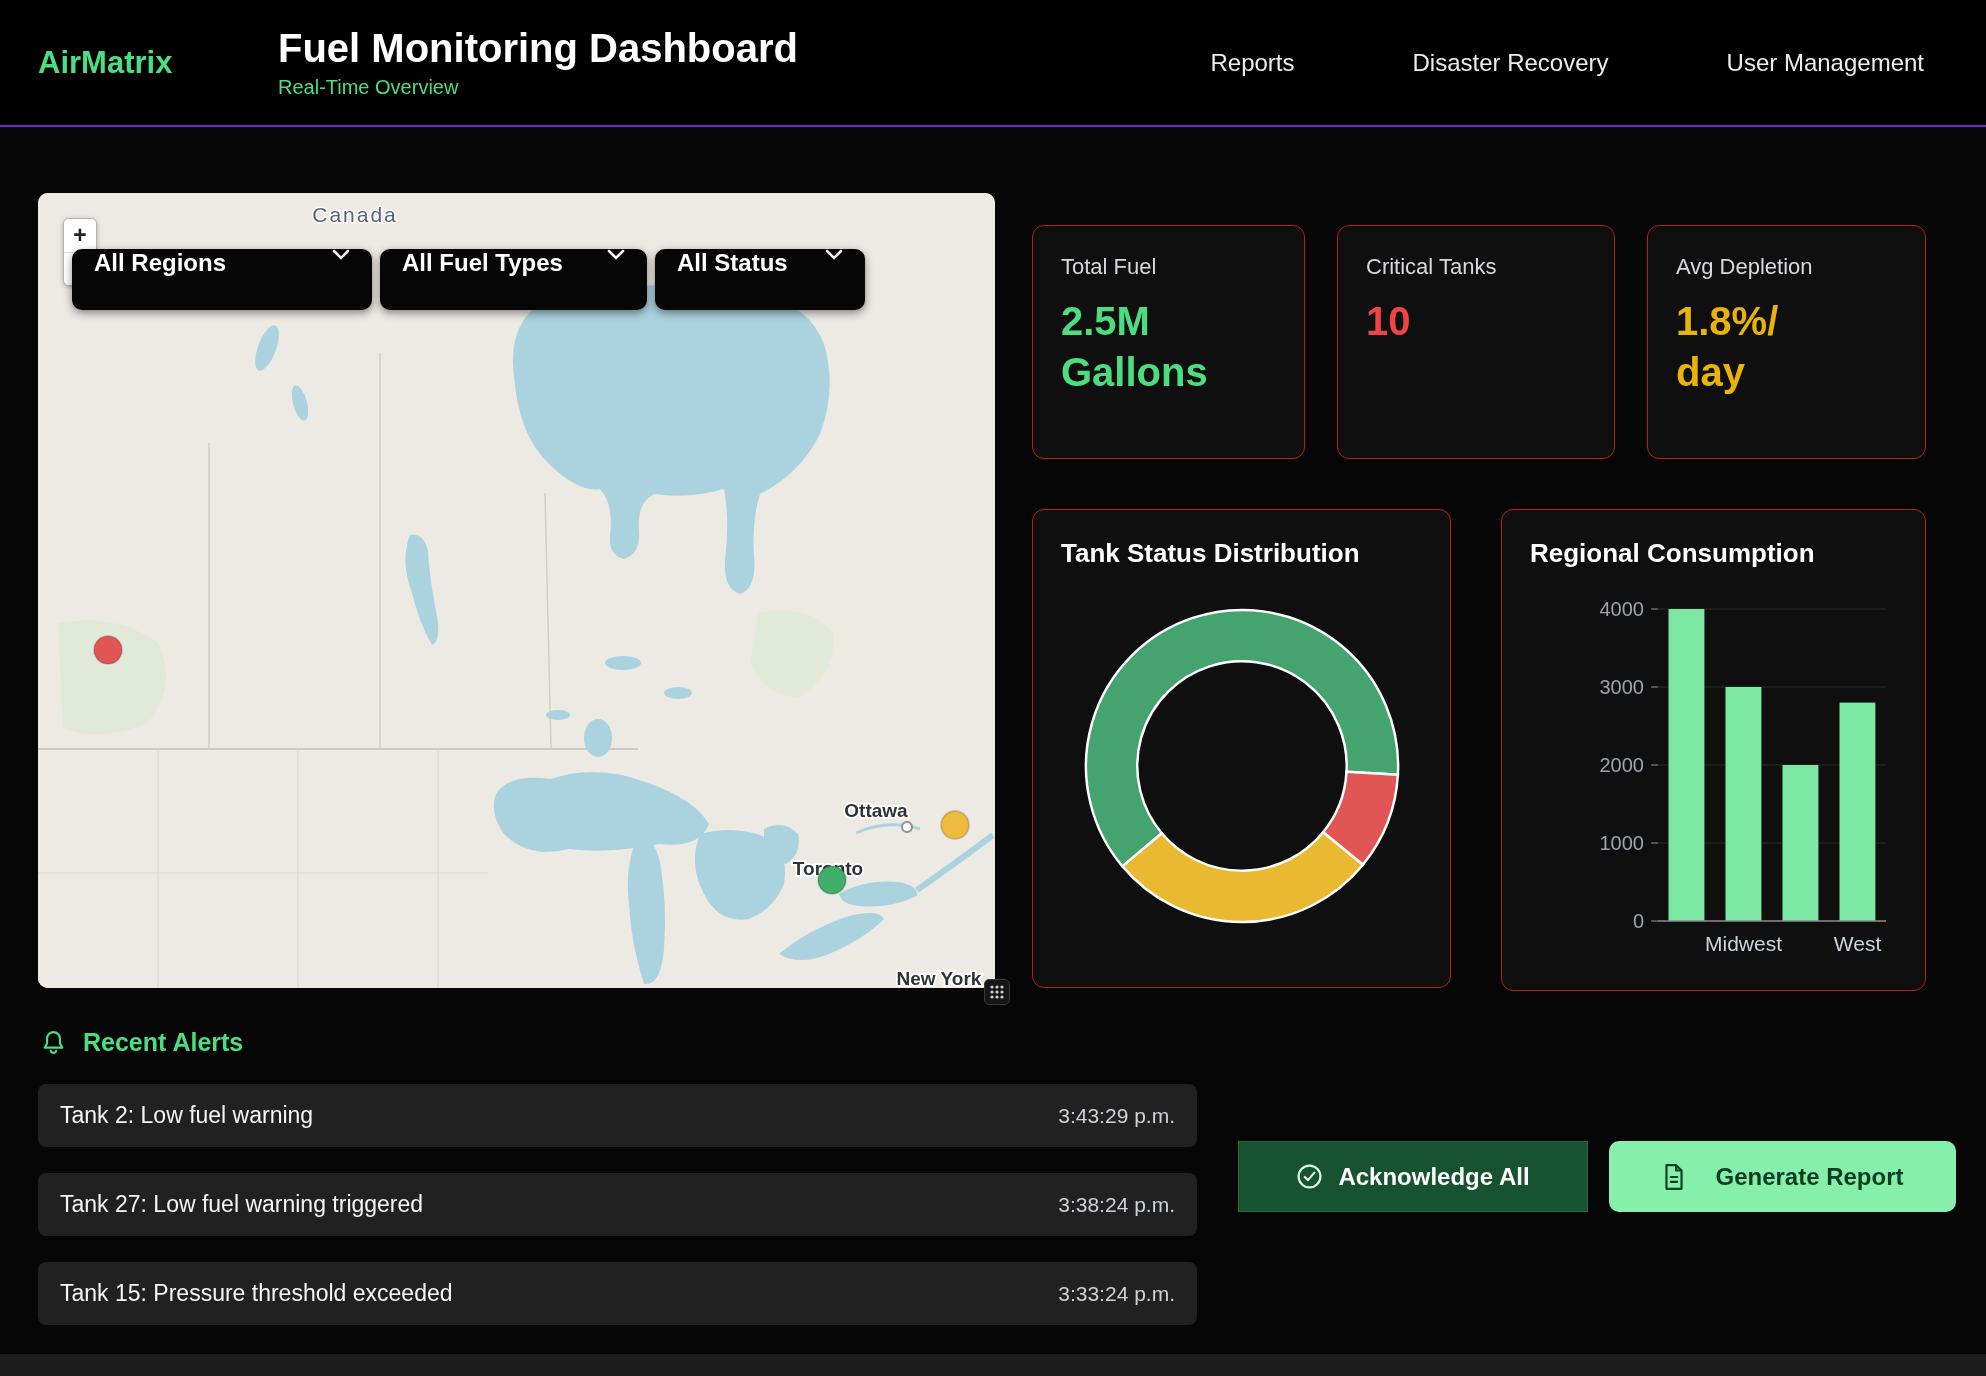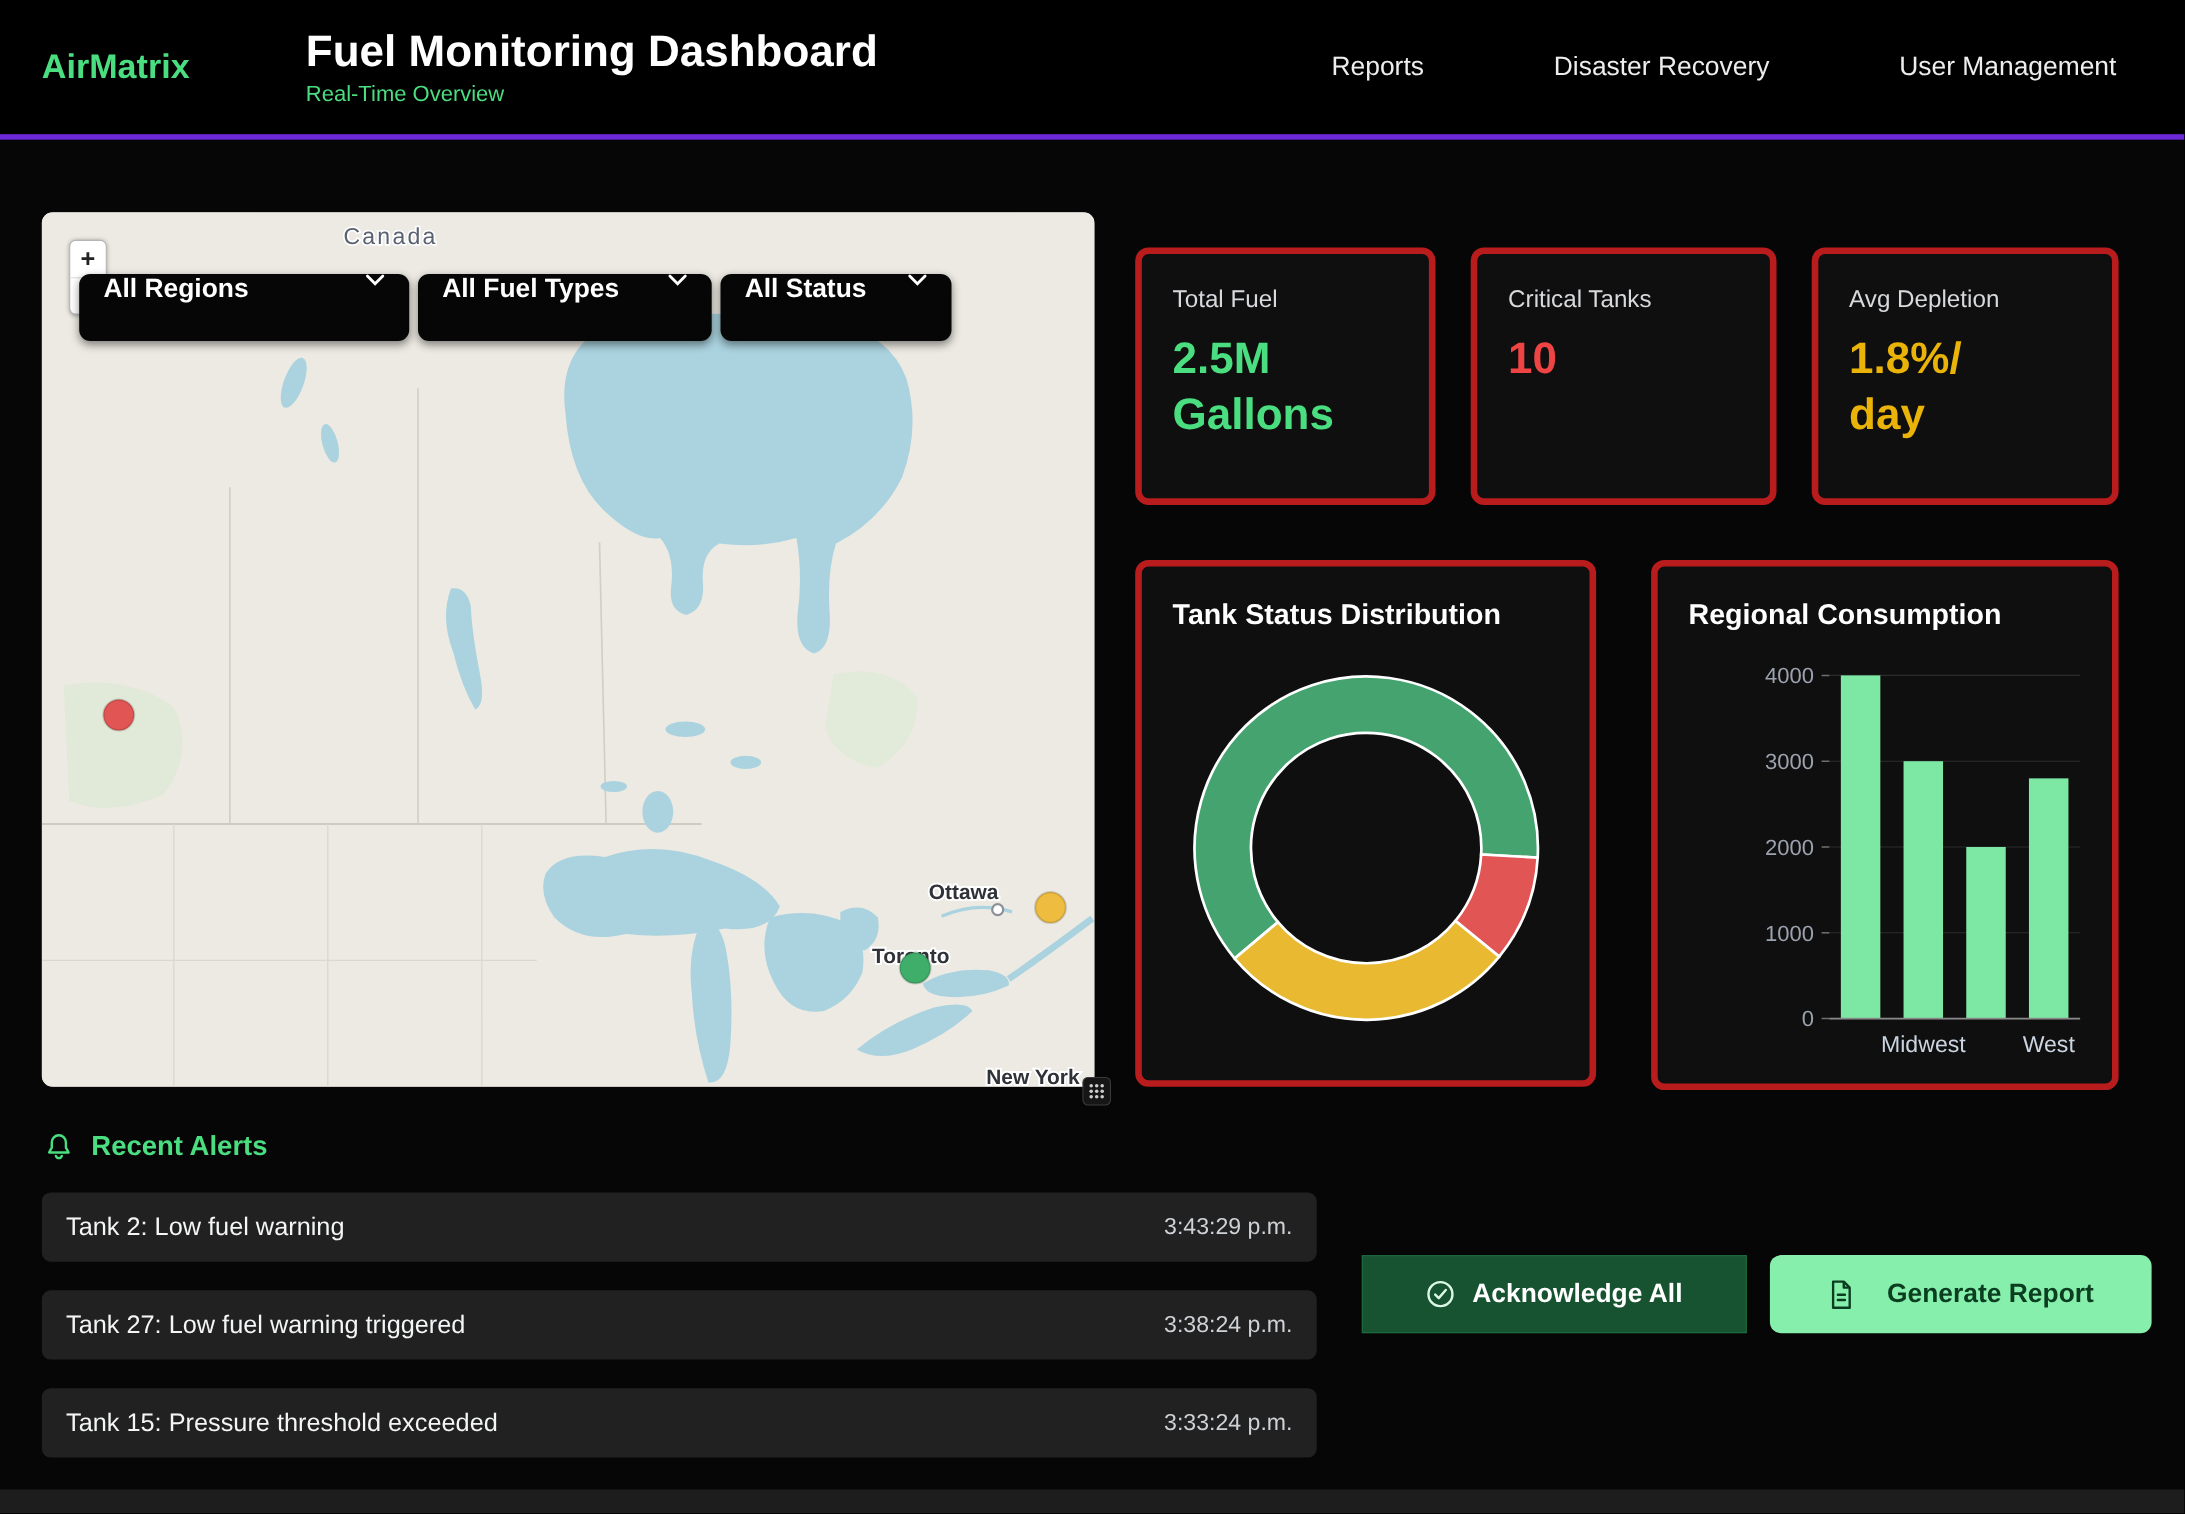--- a/index.html
+++ b/index.html
@@ -1,21 +1,21 @@
 <!DOCTYPE html>
 <html><head>
 <meta charset="utf-8">
 <style>
   *{box-sizing:border-box;margin:0;padding:0}
   html,body{background:#000}
   body{font-family:"Liberation Sans","DejaVu Sans",sans-serif}
   .app{position:relative;width:1986px;height:1376px;background:#060606;overflow:hidden}
 
   
-  .header{position:absolute;top:0;left:0;width:100%;height:127px;background:#000;border-bottom:5px solid #6d28d9;display:flex;align-items:center;padding:0 62px 0 38px}
+  .header{position:absolute;top:0;left:0;width:100%;height:127px;background:#000;border-bottom:2px solid #6d28d9;display:flex;align-items:center;padding:0 62px 0 38px}
   .logo{font-size:31px;font-weight:bold;color:#4ade80;width:240px;cursor:pointer}
   .titles h1{font-size:40px;font-weight:bold;color:#fff}
   .subtitle{font-size:20px;color:#4ade80;margin-top:5px;font-weight:500}
   .nav{margin-left:auto;display:flex;gap:118px}
   .nav a{font-size:24px;color:#ededee;cursor:pointer;text-decoration:none;white-space:nowrap}
 
   
   .map-panel{position:absolute;left:38px;top:193px;width:957px;height:795px;border-radius:10px;overflow:hidden;background:#edeae3}
   .map-svg{position:absolute;inset:0;width:100%;height:100%}
   .map-country{font-size:21px;fill:#5a6272;letter-spacing:2px;text-anchor:middle;paint-order:stroke;stroke:#ffffff;stroke-width:3px;font-weight:400}
@@ -23,21 +23,21 @@
   .zoom{position:absolute;left:25px;top:25px;width:34px;background:#fff;border:1px solid #b5b5b5;border-radius:6px;z-index:1;overflow:hidden;box-shadow:0 1px 4px rgba(0,0,0,.3)}
   .zoom button{display:block;width:100%;height:33px;background:#fff;border:none;font-size:23px;font-weight:bold;color:#222;cursor:pointer;line-height:1}
   .zoom button + button{border-top:1px solid #ddd}
   .filters{position:absolute;left:34px;top:56px;display:flex;gap:8px;z-index:2}
   .filter{height:61px;background:#060606;border-radius:10px;display:flex;align-items:flex-start;justify-content:space-between;padding:0 22px;color:#fff;font-size:24px;font-weight:bold;box-shadow:0 3px 8px rgba(0,0,0,.45);cursor:pointer;white-space:nowrap}
   .filter.w1{width:300px}.filter.w2{width:267px}.filter.w3{width:210px}
   .chev{margin-left:18px;flex:none}
   .drag-handle{position:absolute;left:984px;top:979px;width:26px;height:26px;background:#161616;border:1px solid #3a3a3a;border-radius:5px;z-index:3;display:flex;align-items:center;justify-content:center;cursor:grab}
 
   
-  .card{position:absolute;background:#0f0f0f;border:6px solid #b91c1c;border-radius:12px;padding:28px}
+  .card{position:absolute;background:#0f0f0f;border:1px solid #b91c1c;border-radius:12px;padding:28px}
   .stat1{left:1032px;top:225px;width:273px;height:234px}
   .stat2{left:1337px;top:225px;width:278px;height:234px}
   .stat3{left:1647px;top:225px;width:279px;height:234px}
   .stat-label{font-size:22px;color:#d7d9dc;font-weight:500}
   .stat-value{margin-top:16px;font-size:40px;font-weight:bold;line-height:1.28;white-space:pre-line}
   .chart1{left:1032px;top:509px;width:419px;height:479px}
   .chart2{left:1501px;top:509px;width:425px;height:482px}
   .chart-title{font-size:26px;font-weight:bold;color:#fff}
   .donut-wrap{display:flex;justify-content:center;margin-top:34px}
   .bar-svg{display:block;margin-top:4px}

